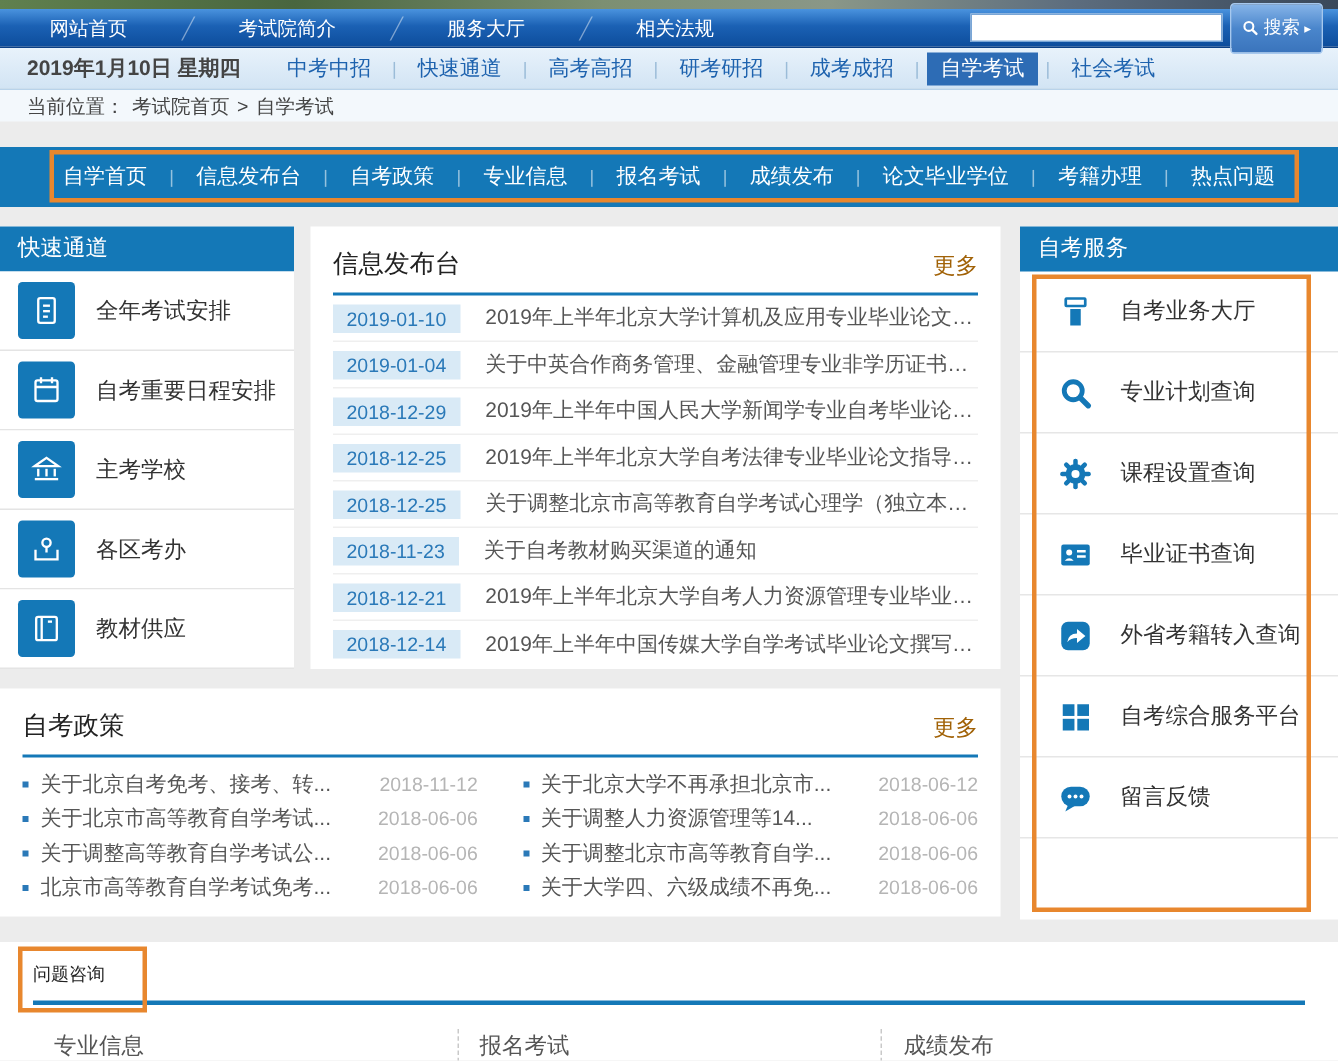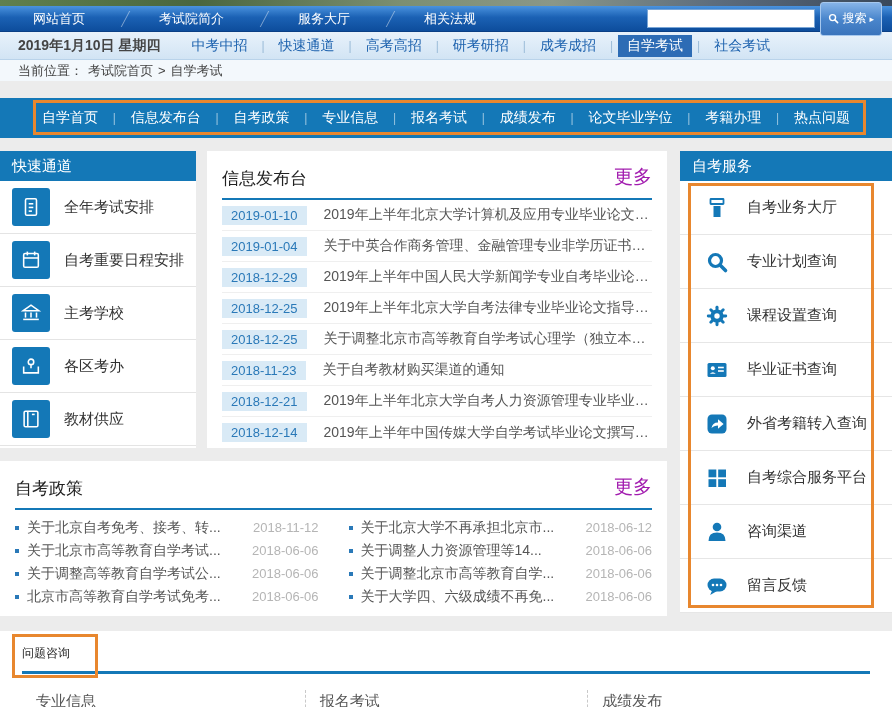--- a/index.html
+++ b/index.html
@@ -46,21 +46,21 @@
   .left-sidebar { width:196px; background:#fff; }
   .panel-hdr { height:30px; background:#1478b7; color:#fff; font-size:15px; line-height:30px; padding-left:12px; }
   .ls-item { height:53px; border-bottom:1px solid #e4e4e4; display:flex; align-items:center; padding-left:12px; gap:14px; cursor:pointer; background:#fff; }
   .ls-icon { width:38px; height:38px; background:#1478b7; border-radius:3px; display:flex; align-items:center; justify-content:center; flex:none; }
   .ls-label { font-size:15px; color:#333; }
 
   
   .info-board { flex:1; margin-left:11px; background:#fff; padding:0 15px; }
   .panel-head { display:flex; align-items:flex-end; justify-content:space-between; padding-top:13px; padding-bottom:8px; border-bottom:2px solid #1478b7; }
   .panel-title { font-size:17px; color:#222; }
-  .more-link { font-size:19px; color:#a21caf; cursor:pointer; text-decoration:none; }
+  .more-link { font-size:15px; color:#a16207; cursor:pointer; text-decoration:none; }
   .news-row { height:31px; display:flex; align-items:center; border-bottom:1px solid #efefef; cursor:pointer; }
   .news-row:last-child { border-bottom:none; }
   .news-date { background:#d9eaf6; color:#2a79b8; font-size:13px; padding:2px 9px; margin-right:17px; flex:none; }
   .news-title { font-size:14px; color:#555; white-space:nowrap; overflow:hidden; text-overflow:ellipsis; }
 
   
   .right-col { width:212px; margin-left:13px; background:#fff; position:relative; height:462px; }
   .svc-item { height:54px; display:flex; align-items:center; padding-left:24px; gap:17px; border-bottom:1px solid #e6e6e6; cursor:pointer; }
   .svc-icon { width:26px; height:26px; flex:none; display:flex; align-items:center; justify-content:center; }
   .svc-label { font-size:15px; color:#333; white-space:nowrap; }
@@ -377,29 +377,20 @@
               <rect x="3.5" y="3.5" width="7.8" height="7.8"></rect>
               <rect x="13.2" y="3.5" width="7.8" height="7.8"></rect>
               <rect x="3.5" y="13.2" width="7.8" height="7.8"></rect>
               <rect x="13.2" y="13.2" width="7.8" height="7.8"></rect>
             </svg>
         </span>
         <span class="svc-label">自考综合服务平台</span>
       </div>
       <div class="svc-item">
         <span class="svc-icon">
-          <svg width="24" height="24" viewBox="0 0 24 24" fill="#1478b7">
-              <circle cx="12" cy="7" r="4.3"></circle>
-              <path d="M3.5 21 Q3.5 12.6 12 12.6 Q20.5 12.6 20.5 21 Z"></path>
-            </svg>
-        </span>
-        <span class="svc-label">咨询渠道</span>
-      </div>
-      <div class="svc-item">
-        <span class="svc-icon">
           <svg width="24" height="24" viewBox="0 0 24 24">
               <rect x="2.5" y="4.5" width="19" height="13" rx="6.5" fill="#1478b7"></rect>
               <path d="M7.5 15.5 L5.2 21 L12 17 Z" fill="#1478b7"></path>
               <circle cx="8" cy="11" r="1.3" fill="#fff"></circle>
               <circle cx="12" cy="11" r="1.3" fill="#fff"></circle>
               <circle cx="16" cy="11" r="1.3" fill="#fff"></circle>
             </svg>
         </span>
         <span class="svc-label">留言反馈</span>
       </div>

